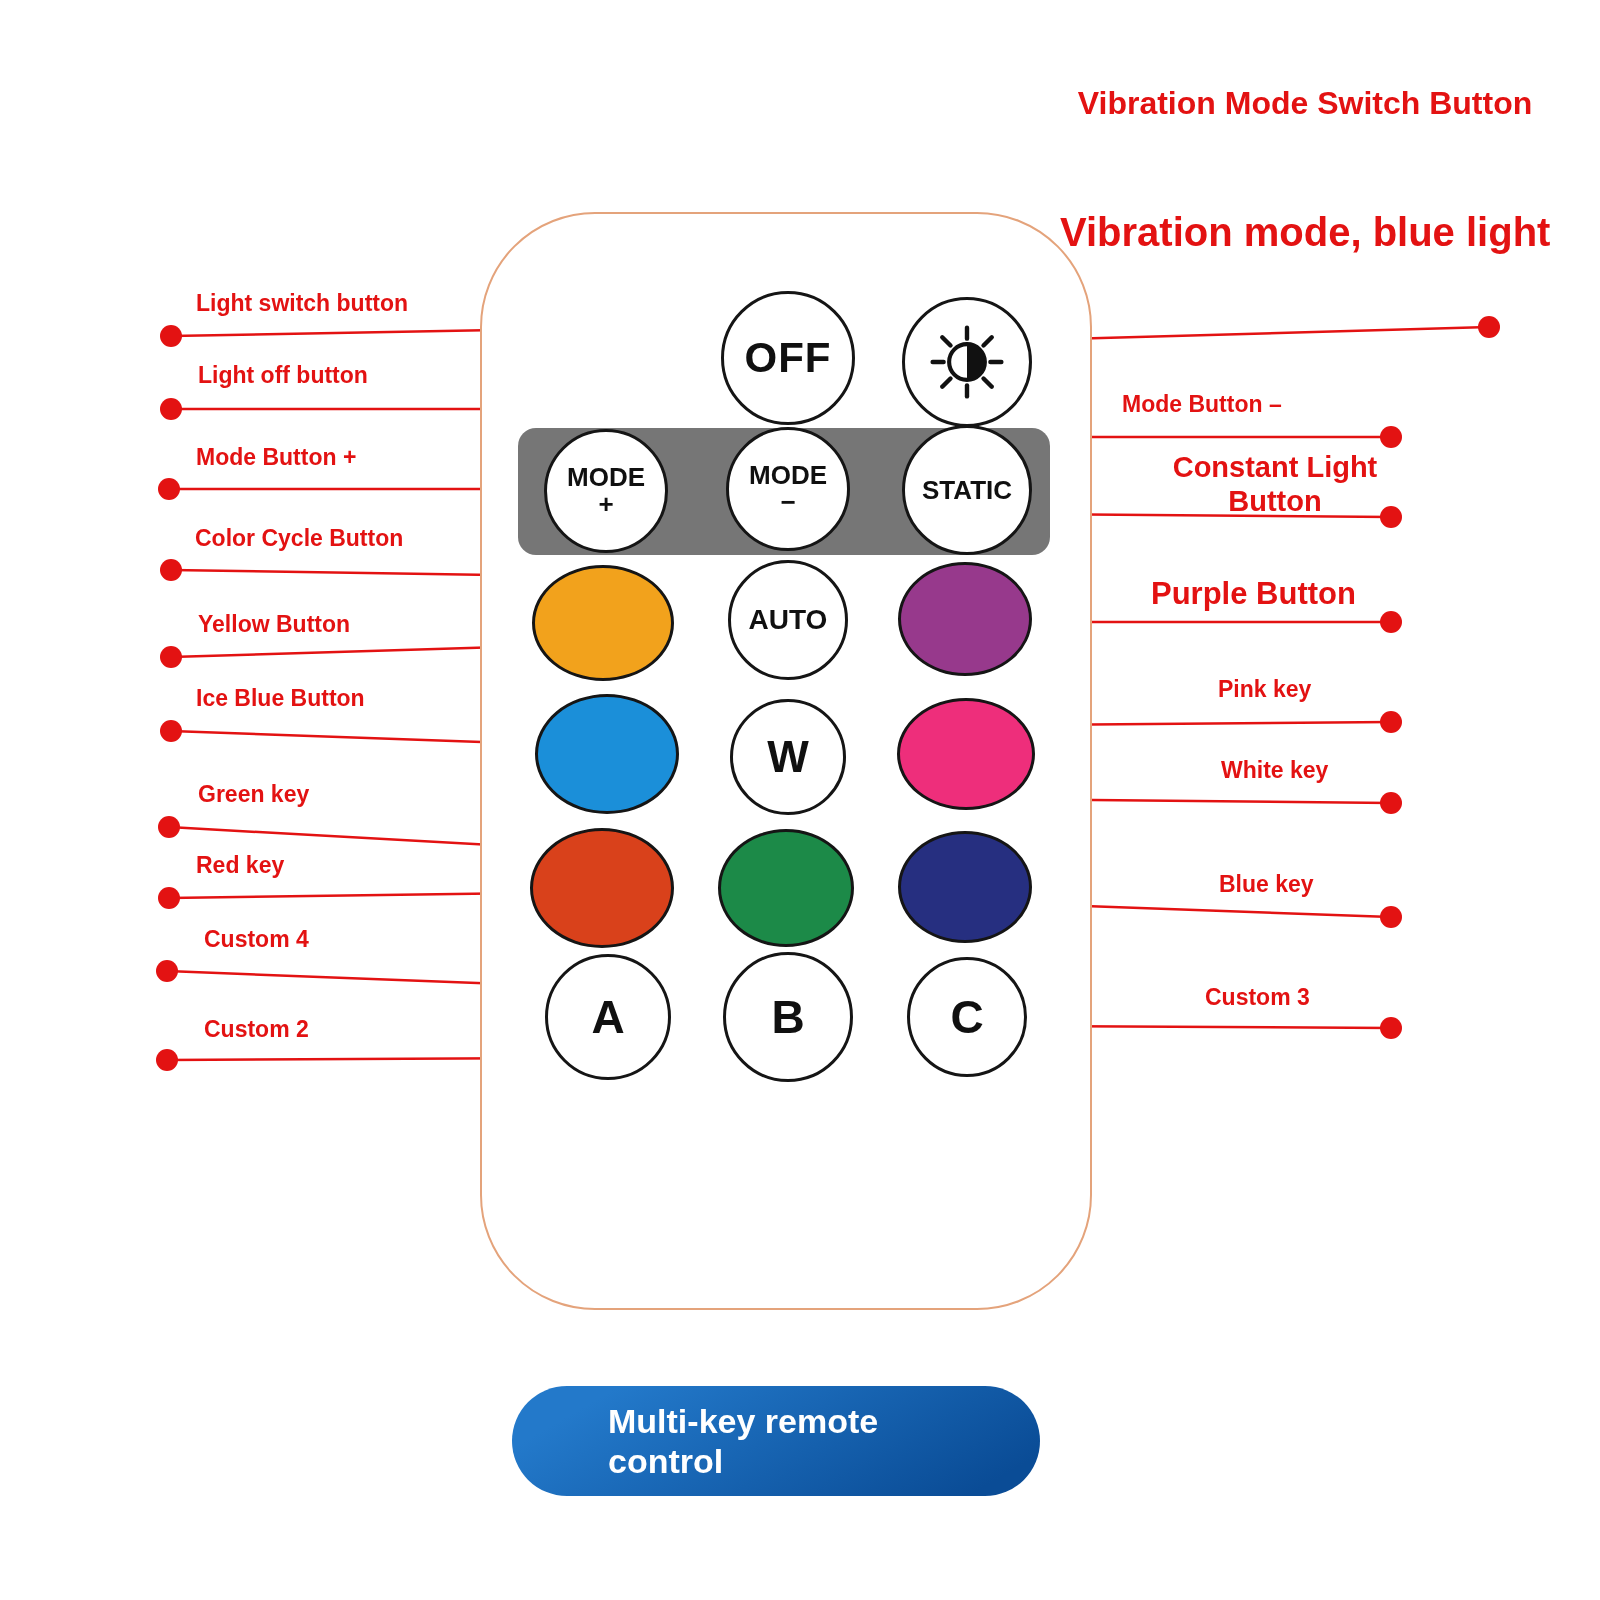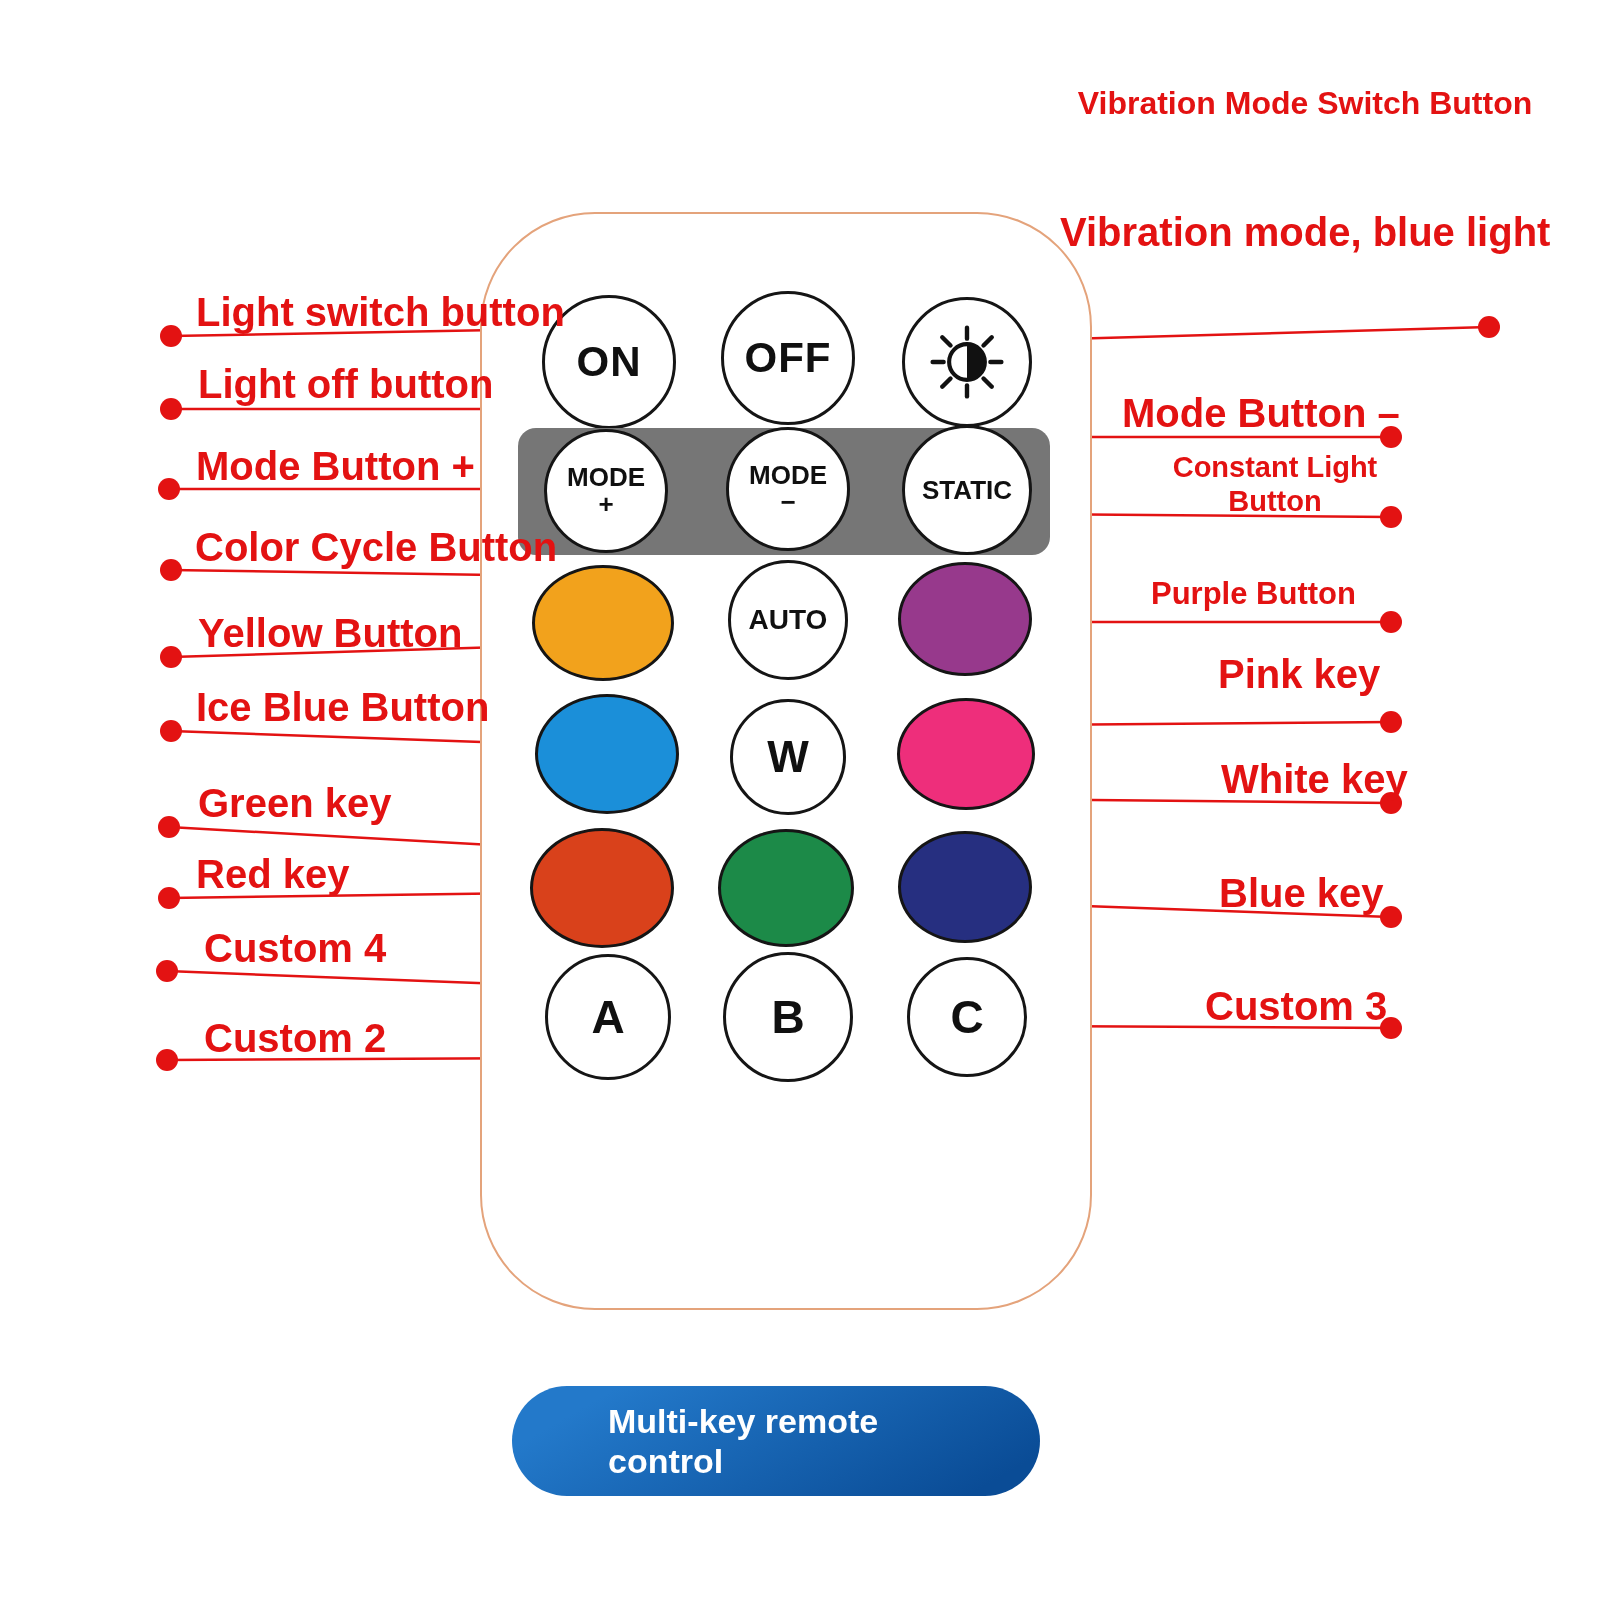--- a/index.html
+++ b/index.html
@@ -21,21 +21,21 @@
          font-weight:700; color:#101010; text-align:center; }
   .btn.onoff { font-size:42px; letter-spacing:1px; }
   .btn.mode  { font-size:26px; line-height:27px; white-space:pre-line; }
   .btn.static{ font-size:26px; }
   .btn.auto  { font-size:28px; }
   .btn.wkey  { font-size:44px; }
   .btn.abc   { font-size:46px; }
 
   .key { position:absolute; border:3px solid var(--outline); border-radius:50%; }
 
-  .lbl { position:absolute; font-weight:700; color:var(--red); font-size:40px; white-space:nowrap; }
+  .lbl { position:absolute; font-weight:700; color:var(--red); font-size:23px; white-space:nowrap; }
   .lbl.sm { font-size:29px; }
   .lbl.ctr { text-align:center; white-space:pre-line; line-height:34px; }
   .vline { position:absolute; font-weight:700; color:var(--red); left:1060px; width:490px; text-align:center; white-space:nowrap; }
 
   .pill { position:absolute; left:512px; top:1386px; width:528px; height:110px; border-radius:55px;
           background:linear-gradient(150deg, var(--c1) 15%, var(--c2) 90%);
           display:flex; align-items:center; }
   .pill .txt { color:#fff; font-weight:700; font-size:34px; line-height:40px;
                padding-left:96px; white-space:pre-line; }
 </style>
@@ -82,21 +82,20 @@
       <circle cx="1391" cy="622" r="11"></circle>
       <circle cx="1391" cy="722" r="11"></circle>
       <circle cx="1391" cy="803" r="11"></circle>
       <circle cx="1391" cy="917" r="11"></circle>
       <circle cx="1391" cy="1028" r="11"></circle>
     </g>
   </svg>
 
   <div class="remote">
 
-    <div class="btn onoff" style="left:60px; top:81px; width:134px; height:134px;">ON</div>
     <div class="btn onoff" style="left:239px; top:77px; width:134px; height:134px;">OFF</div>
     <div class="btn" style="left:420px; top:83px; width:130px; height:130px;">
       <svg viewBox="0 0 64 64" width="88" height="88">
         <g stroke="#111" stroke-width="3.2" stroke-linecap="round">
           <line x1="32" y1="7" x2="32" y2="15"></line>
           <line x1="32" y1="49" x2="32" y2="57"></line>
           <line x1="7" y1="32" x2="15" y2="32"></line>
           <line x1="49" y1="32" x2="57" y2="32"></line>
           <line x1="14" y1="14" x2="20" y2="20"></line>
           <line x1="44" y1="44" x2="50" y2="50"></line>
@@ -143,21 +142,21 @@
   <div class="lbl" style="left:204px; top:926px;">Custom 4</div>
   <div class="lbl" style="left:204px; top:1016px;">Custom 2</div>
 
   <div class="vline" style="top:85px; font-size:32px;">Vibration Mode Switch Button</div>
   <div class="vline" style="top:210px; font-size:40px;text-align:center;">Vibration mode, blue light</div>
 
   <div class="lbl" style="left:1122px; top:391px;">Mode Button –</div>
   <div class="lbl sm ctr" style="left:1130px; top:450px; width:290px;">Constant Light
 Button</div>
   <div class="lbl" style="left:1151px; top:576px; font-size:31px;">Purple Button</div>
-  <div class="lbl" style="left:1218px; top:652px;">Pink key</div>
+  <div class="lbl" style="left:1218px; top:676px;">Pink key</div>
   <div class="lbl" style="left:1214px; top:757px;margin-left:7px;">White key</div>
   <div class="lbl" style="left:1219px; top:871px;">Blue key</div>
   <div class="lbl" style="left:1205px; top:984px;">Custom 3</div>
 
   <div class="pill">
     <div class="txt">Multi-key remote
 control</div>
   </div>
 
 </div>

